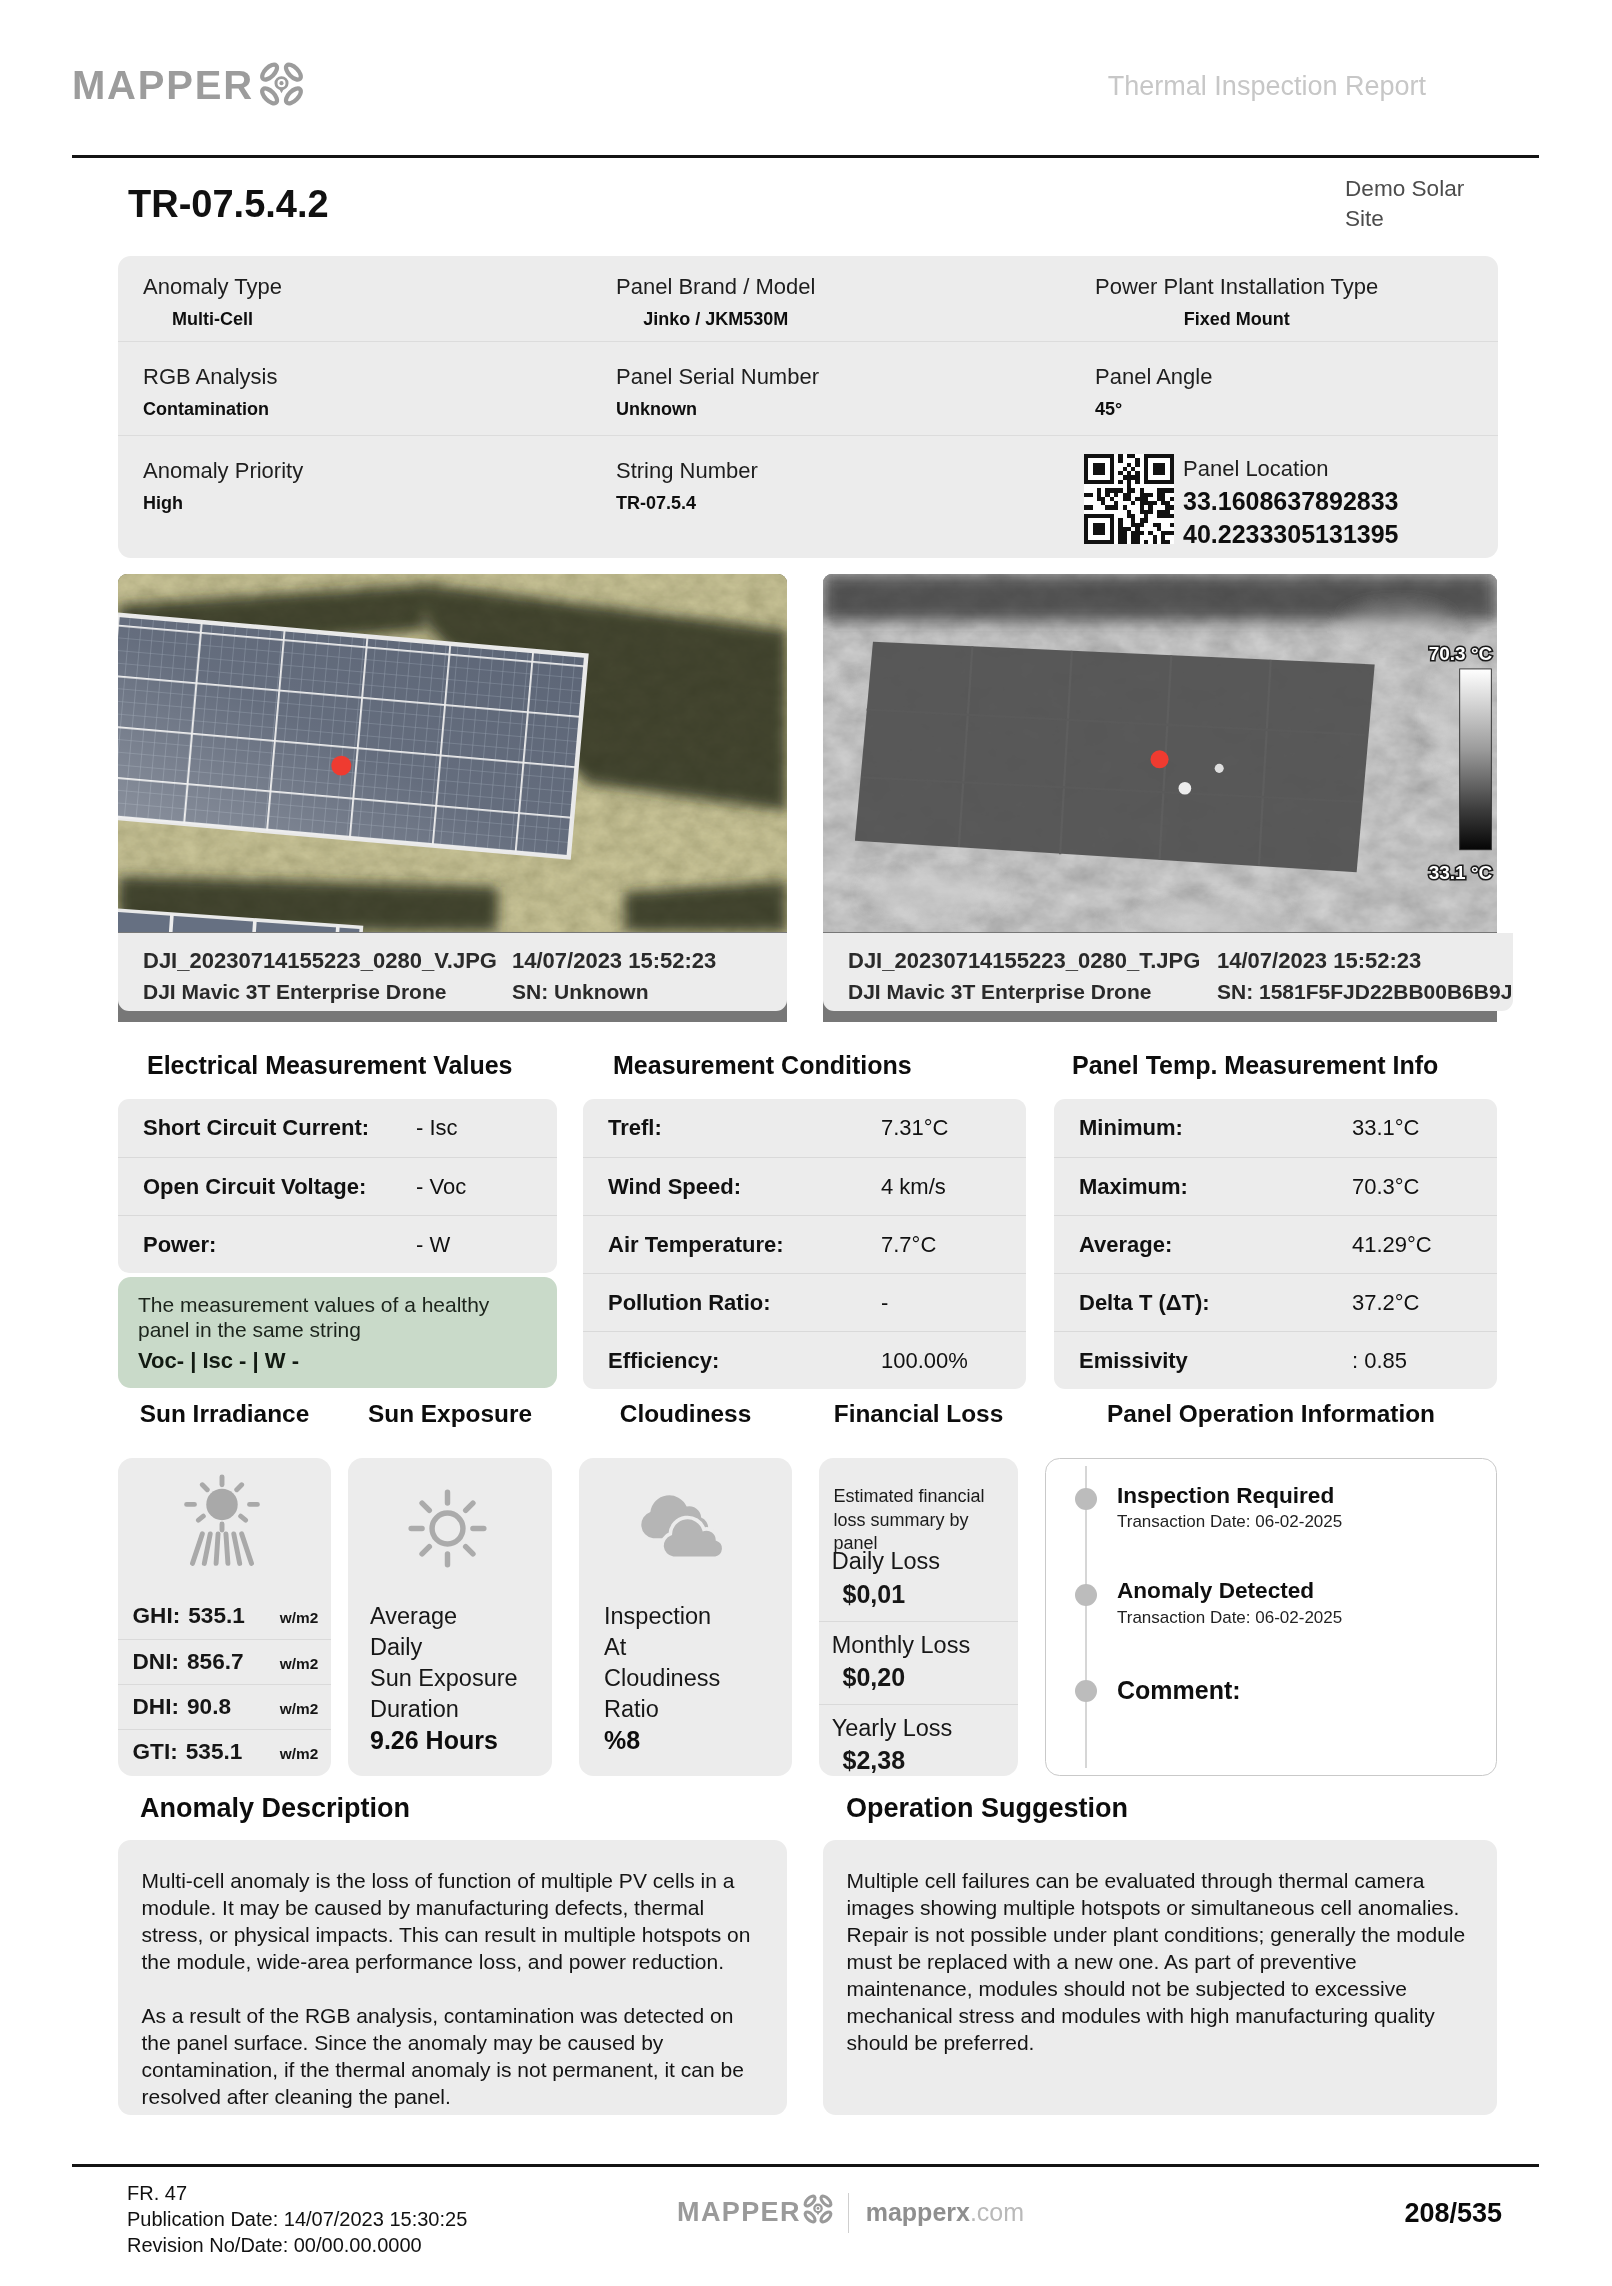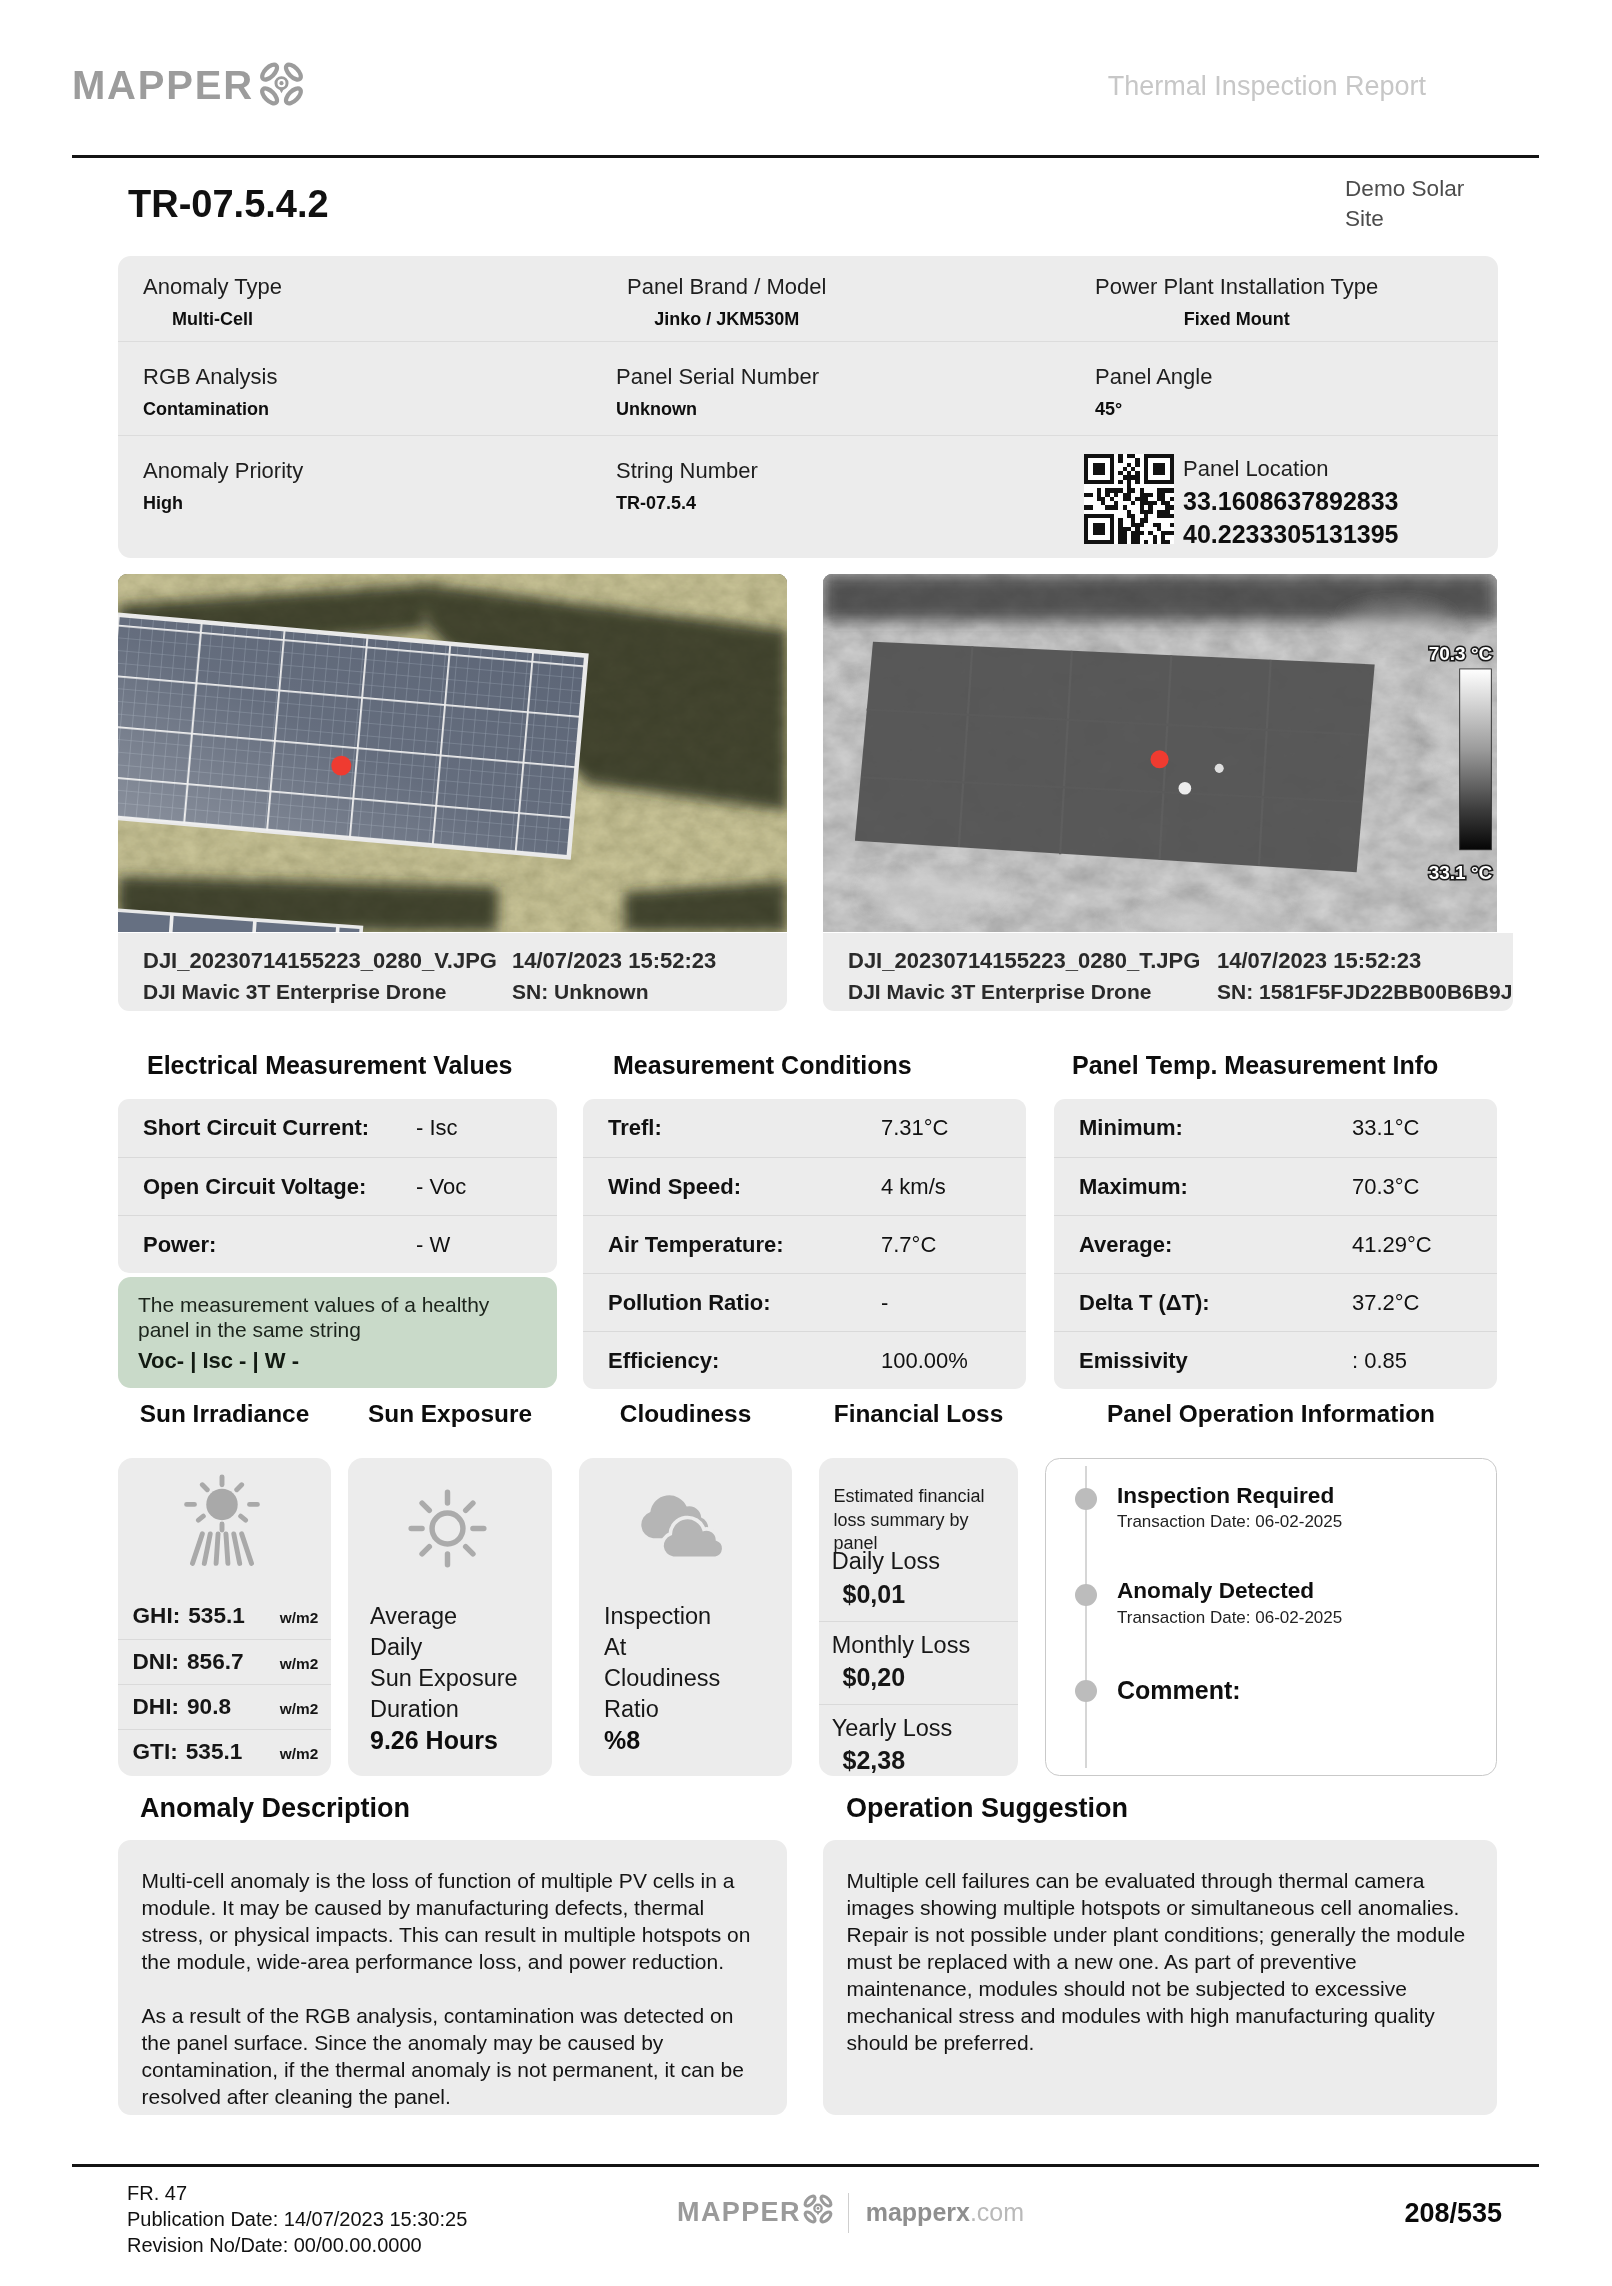--- a/index.html
+++ b/index.html
@@ -14,21 +14,21 @@
   .report-code{font-size:38px;font-weight:bold;color:#111;}
   .site-name{font-size:22.6px;color:#4c4c4c;line-height:30px;width:154px;text-align:left;}
   
   .info-grid{left:118px;top:256px;width:1380px;height:302px;background:#ececec;border-radius:12.7px;}
   .ig-row{position:absolute;left:0;width:100%;}
   .ig-sep{border-top:1.8px solid #dcdcdc;}
   .cell{position:absolute;top:18px;}
   .cell-label{font-size:22px;color:#1e1e1e;}
   .cell-value{font-size:18px;font-weight:bold;margin-top:9px;color:#0e0e0e;}
   
-  .photo{position:absolute;top:574px;height:358px;border-radius:9px 9px 0 0;overflow:hidden;background:#777;}
+  .photo{position:absolute;top:574px;height:448px;border-radius:9px 9px 0 0;overflow:hidden;background:#777;}
   .caption-bar{position:absolute;top:933px;height:78px;background:#ececec;border-radius:0 0 11px 11px;}
   .cap{position:absolute;font-weight:bold;font-size:21px;color:#2a2a2a;}
   
   .sec-h{position:absolute;font-size:25px;font-weight:bold;color:#0d0d0d;}
   .mtable{position:absolute;top:1099px;background:#ececec;border-radius:11px;overflow:hidden;}
   .t-row{display:flex;align-items:center;height:58px;box-sizing:border-box;padding:0 16.3px 0 25px;}
   .t-row + .t-row{border-top:1.8px solid #d9d9d9;}
   .t-label{font-weight:bold;font-size:22px;width:273px;flex:none;color:#111;}
   .t-value{font-size:22px;color:#111;}
   .healthy{position:absolute;left:118px;top:1277px;width:439px;height:111px;background:#c9dac9;border-radius:12.7px;box-sizing:border-box;padding:15.4px 20px;}
@@ -97,21 +97,21 @@
 
   <div class="abs report-code" style="left:128px;top:183px;">TR-07.5.4.2</div>
   <div class="abs site-name" style="left:1345px;top:174px;">Demo Solar Site</div>
 
   <div class="abs info-grid">
     <div class="ig-row" style="top:0;height:85px;text-align:center;">
       <div class="cell" style="left:25px;">
         <div class="cell-label">Anomaly Type</div>
         <div class="cell-value">Multi-Cell</div>
       </div>
-      <div class="cell" style="left:509px;">
+      <div class="cell" style="left:498px;">
         <div class="cell-label">Panel Brand / Model</div>
         <div class="cell-value">Jinko / JKM530M</div>
       </div>
       <div class="cell" style="left:977px;">
         <div class="cell-label">Power Plant Installation Type</div>
         <div class="cell-value">Fixed Mount</div>
       </div>
     </div>
     <div class="ig-row ig-sep" style="top:85px;height:94px;">
       <div class="cell" style="left:25px;top:22px;">

